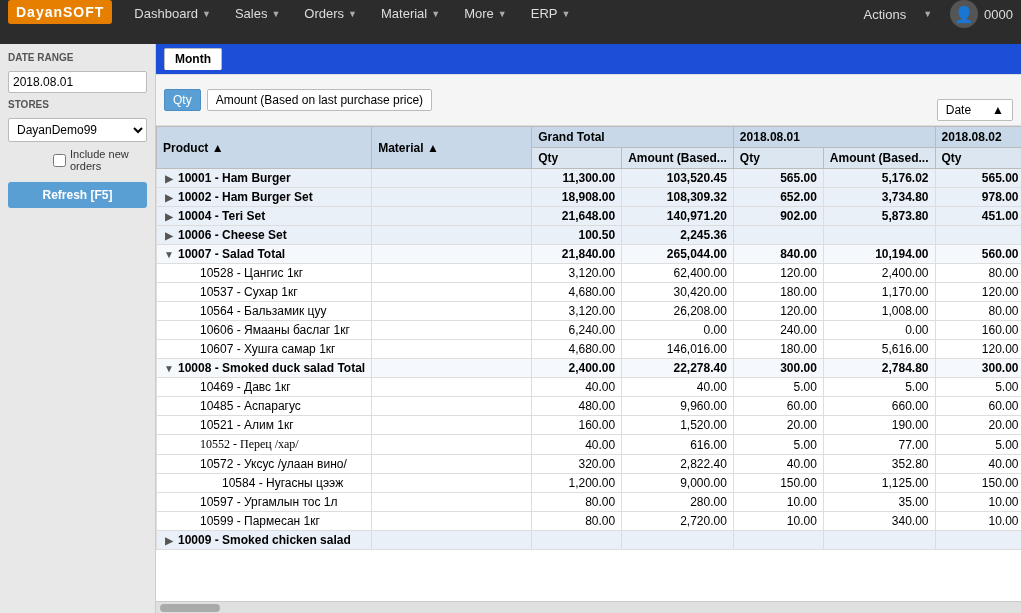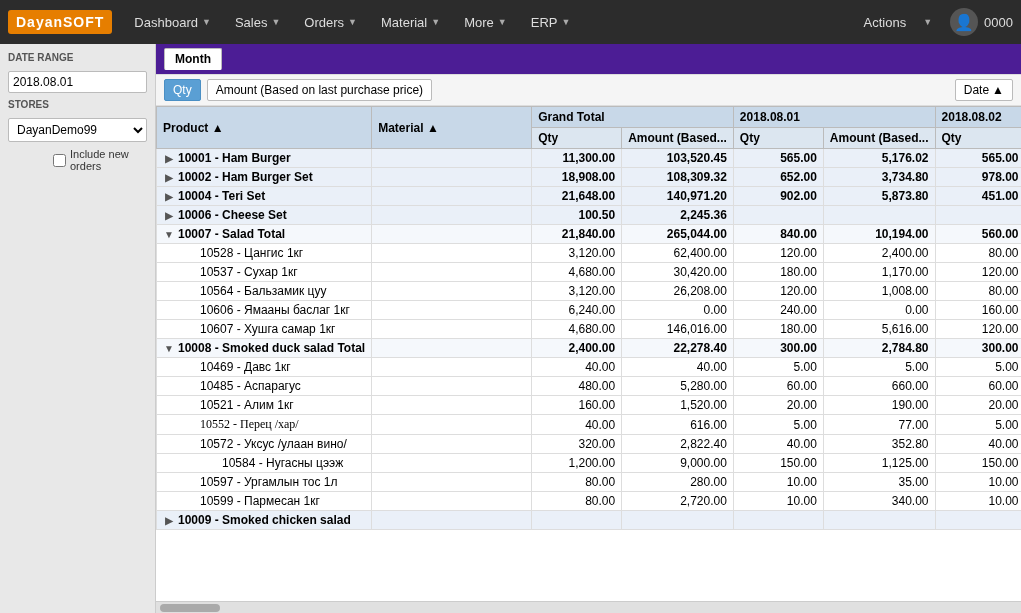--- a/index.html
+++ b/index.html
@@ -3,21 +3,21 @@
   <meta charset="utf-8">
   <style>
     * { box-sizing: border-box; margin: 0; padding: 0; }
     body { font-family: Arial, sans-serif; font-size: 12px; background: #f0f0f0; overflow: hidden; }
 
     
     .top-nav {
       background: #2c2c2c;
       height: 44px;
       display: flex;
-      align-items: center;
+      align-items: flex-start;
       padding: 0 8px;
       gap: 4px;
     }
     .brand {
       background: #e67e00;
       color: #fff;
       font-weight: bold;
       font-size: 14px;
       padding: 4px 8px;
       border-radius: 3px;
@@ -138,21 +138,21 @@
       font-size: 12px;
       color: #555;
       background: #f5f5f5;
       border-bottom: 1px solid #ddd;
     }
     .toolbar {
       padding: 4px 8px;
       display: flex;
       align-items: flex-end;
       gap: 6px;
-      background: #4c1d95;
+      background: #1d4ed8;
       border-bottom: 1px solid #ddd;
     }
     .tab-btn {
       padding: 3px 10px;
       border: 1px solid #bbb;
       background: #e0e0e0;
       cursor: pointer;
       border-radius: 2px;
       font-size: 12px;
     }
@@ -178,28 +178,29 @@
       font-size: 12px;
     }
     .metric-btn.active {
       background: #5a9fd4;
       color: #fff;
       border-color: #4a8fc4;
     }
     .date-sort-btn {
       display: flex;
       align-items: center;
-      gap: 3px;
+      gap: 21px;
       padding: 3px 8px;
       border: 1px solid #bbb;
       background: #fff;
       cursor: pointer;
       border-radius: 2px;
       font-size: 12px;
       margin-left: auto;
+      margin-top: 20px;
     }
 
     
     .table-wrapper {
       flex: 1;
       overflow: auto;
       position: relative;
     }
     table {
       border-collapse: collapse;
@@ -338,20 +339,21 @@
     <div class="sidebar-label">DATE RANGE</div>
     <input type="text" class="sidebar-select" value="2018.08.01" style="">
     <div class="sidebar-label">STORES</div>
     <select class="sidebar-select">
       <option>DayanDemo99</option>
     </select>
     <div class="sidebar-checkbox-row">
       <input type="checkbox" style="">
       <span>Include new orders</span>
     </div>
+    <button class="refresh-btn">Refresh [F5]</button>
   </div>
 
   <div class="content-area">
 
     <div class="toolbar">
       <button class="tab-btn active">Month</button>
     </div>
 
     <div class="toolbar2">
       <button class="metric-btn active">Qty</button>
@@ -504,21 +506,21 @@
     <td class="col-num td-num">40.00</td>
     <td class="col-num td-num">5.00</td>
     <td class="col-num td-num">5.00</td>
     <td class="col-num td-num">5.00</td>
 
   </tr>
             <tr class="row-child">
     <td class="col-product" style="padding-left:28px;"><span style="display:inline-block;width:15px;"></span>10485 - Аспарагус</td>
     <td class="col-material"></td>
     <td class="col-num td-num">480.00</td>
-    <td class="col-num td-num">5,280.00</td>
+    <td class="col-num td-num">9,960.00</td>
     <td class="col-num td-num">60.00</td>
     <td class="col-num td-num">660.00</td>
     <td class="col-num td-num">60.00</td>
 
   </tr>
             <tr class="row-child">
     <td class="col-product" style="padding-left:28px;"><span style="display:inline-block;width:15px;"></span>10521 - Алим 1кг</td>
     <td class="col-material"></td>
     <td class="col-num td-num">160.00</td>
     <td class="col-num td-num">1,520.00</td>

